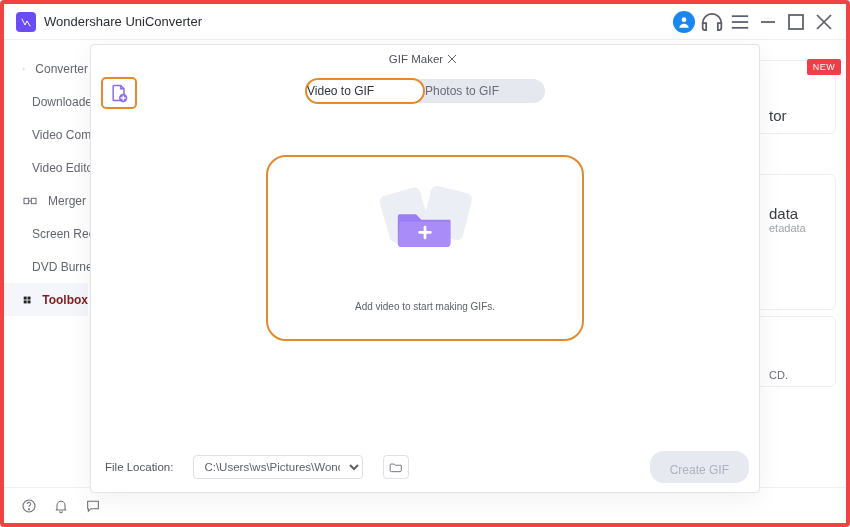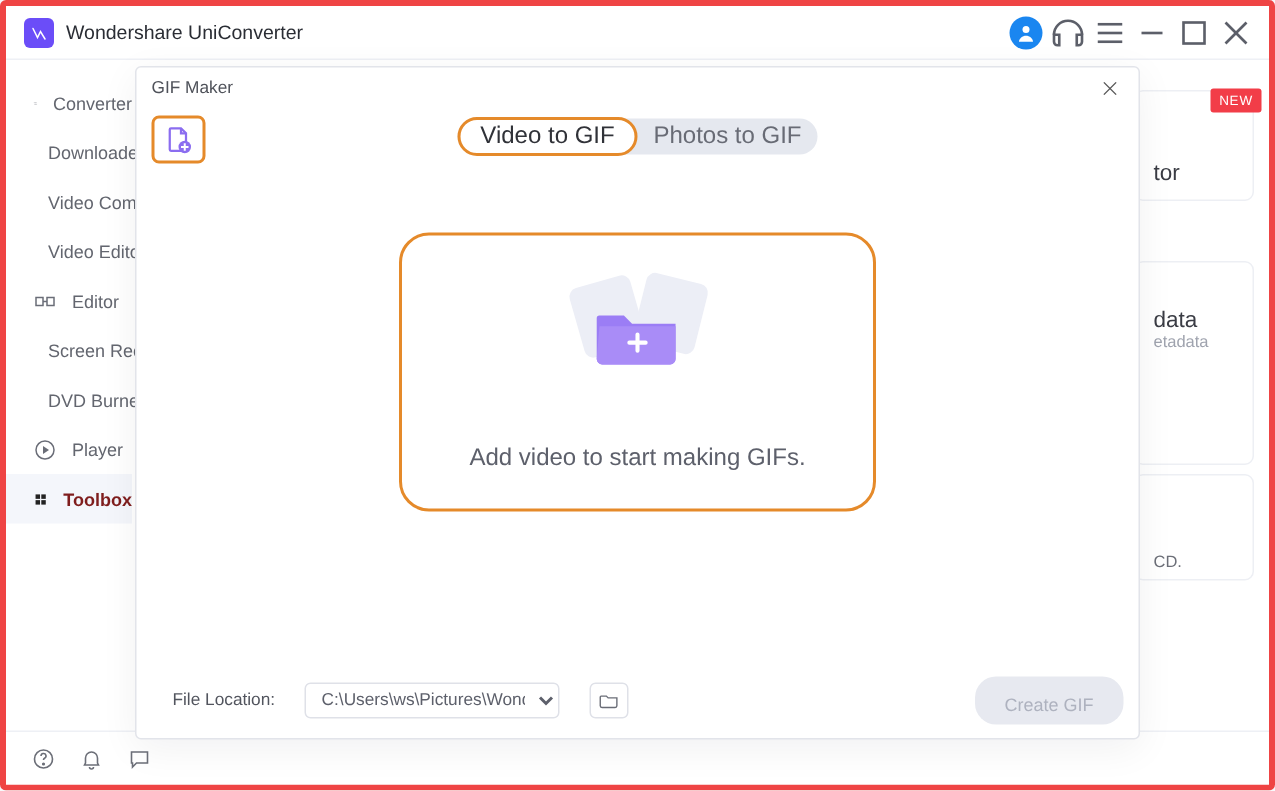--- a/index.html
+++ b/index.html
@@ -41,42 +41,42 @@
   .rfcard{background:#fff;border:1px solid #edeff4;border-radius:6px;position:absolute;right:0;left:-20px;padding:8px 12px}
   .rf1{top:4px;height:74px}
   .rf2{top:118px;height:136px}
   .rf3{top:260px;height:71px}
   .rflab1{font-size:15px;color:#3a3c44}
   .rflab2{font-size:11px;color:#9fa3ae}
   .new-badge{position:absolute;top:-2px;right:-6px;width:34px;height:16px;background:var(--new);border-radius:2px;color:#fff;font-size:9px;font-weight:400;display:flex;align-items:center;justify-content:center;letter-spacing:0.5px}
 
   
   .modal{position:absolute;left:86px;top:40px;right:86px;bottom:30px;background:#fff;border:1px solid #e2e4ea;border-radius:4px;box-shadow:0 6px 26px rgba(20,22,34,.06);z-index:3}
-  .modal .mhead{height:28px;display:flex;align-items:center;justify-content:space-between;padding:0 10px}
+  .modal .mhead{height:28px;display:flex;align-items:center;justify-content:center;padding:0 10px}
   .modal .mtitle{font-size:11.5px;color:#4f525a}
   .modal .mclose{width:18px;height:18px;display:flex;align-items:center;justify-content:center;cursor:pointer}
   .modal .mclose svg{stroke:#555;stroke-width:1.6}
 
   .modal .addbtn{position:absolute;left:10px;top:32px;width:36px;height:32px;border:2px solid var(--orange);border-radius:5px;display:flex;align-items:center;justify-content:center;cursor:pointer}
   .addbtn svg{width:20px;height:20px}
 
   .tabs{position:absolute;top:34px;left:50%;transform:translateX(-50%);display:flex;background:var(--tab-dark);border-radius:14px;height:24px;overflow:visible;}
-  .tab{width:120px;display:flex;align-items:center;justify-content:center;font-size:16px;color:#686b75;border-radius:14px;cursor:pointer}
+  .tab{width:120px;display:flex;align-items:center;justify-content:flex-start;font-size:12px;color:#686b75;border-radius:14px;cursor:pointer}
   .tab.active{background:#fff;color:#303238;border:2px solid var(--orange);height:26px;margin:-1px 0}
   .tab.active .lbl{font-weight:500}
 
   .drop{position:absolute;left:50%;top:110px;transform:translateX(-50%);width:318px;height:186px;border:2px solid var(--orange);border-radius:20px;display:flex;flex-direction:column;align-items:center;justify-content:center;cursor:pointer}
   .drop .foldericon{position:relative;width:110px;height:84px;display:flex;align-items:center;justify-content:center}
   .drop .fghost{position:absolute;width:42px;height:48px;background:#eceef6;border-radius:6px}
   .drop .fghost.g1{left:14px;top:6px;transform:rotate(-16deg)}
   .drop .fghost.g2{right:12px;top:4px;transform:rotate(14deg)}
   .drop .folder{width:58px;height:44px;position:relative;z-index:2}
-  .drop .hint{font-size:16px;color:#5d606b;margin-top:32px}
-
-  .footer{position:absolute;left:24px;right:10px;bottom:10px;height:30px;display:flex;align-items:center;gap:20px}
+  .drop .hint{font-size:10px;color:#5d606b;margin-top:32px}
+
+  .footer{position:absolute;left:14px;right:10px;bottom:10px;height:30px;display:flex;align-items:center;gap:20px}
   .footer .flabel{font-size:11.5px;color:#52555e}
   .footer select{height:24px;font-size:11.5px;color:#5d606b;border:1px solid #dfe1e8;border-radius:4px;background:#fff;padding:0 6px;width:170px}
   .footer .browse{width:26px;height:24px;border:1px solid #dfe1e8;border-radius:4px;display:flex;align-items:center;justify-content:center;cursor:pointer}
   .footer .browse svg{width:14px;height:14px;stroke:#6a6d77;fill:none;stroke-width:1.6}
   .footer .spacer{flex:1}
   .footer .create{height:32px;border:none;border-radius:14px;background:#e7e9f0;color:#aeb2bf;font-size:12px;padding:12px 20px;cursor:not-allowed}
 
   
   .bottombar{position:absolute;left:0;right:0;bottom:0;height:36px;display:flex;align-items:center;gap:6px;padding:0 12px;border-top:1px solid #eef0f5;background:#fff;z-index:2}
   .bottombar .bicon{width:26px;height:26px;display:flex;align-items:center;justify-content:center}
@@ -161,43 +161,36 @@
             <path d="M9 10l6 8M15 10l-6 8"></path>
           </svg>
         <span class="lbl">Video Editor</span>
       </div>
       <div class="side-item">
         <svg viewBox="0 0 24 24">
             <rect x="3" y="8" width="7" height="8"></rect>
             <rect x="14" y="8" width="7" height="8"></rect>
             <line x1="10" y1="12" x2="14" y2="12"></line>
           </svg>
-        <span class="lbl">Editor</span>
+        <span class="lbl">Merger</span>
       </div>
       <div class="side-item">
         <svg viewBox="0 0 24 24">
             <rect x="3" y="5" width="18" height="12" rx="2"></rect>
             <circle cx="12" cy="11" r="2" fill="#6a6d77"></circle>
             <line x1="9" y1="20" x2="15" y2="20"></line>
           </svg>
         <span class="lbl">Screen Recorder</span>
       </div>
       <div class="side-item">
         <svg viewBox="0 0 24 24">
             <circle cx="12" cy="12" r="8"></circle>
             <circle cx="12" cy="12" r="2"></circle>
           </svg>
         <span class="lbl">DVD Burner</span>
-      </div>
-      <div class="side-item">
-        <svg viewBox="0 0 24 24">
-            <circle cx="12" cy="12" r="9"></circle>
-            <path d="M10 8l6 4-6 4z" fill="#6a6d77" stroke="none"></path>
-          </svg>
-        <span class="lbl">Player</span>
       </div>
       <div class="side-item active">
         <svg viewBox="0 0 24 24" style="stroke:none;fill:#222">
             <rect x="4" y="4" width="7" height="7"></rect>
             <rect x="13" y="4" width="7" height="7"></rect>
             <rect x="4" y="13" width="7" height="7"></rect>
             <rect x="13" y="13" width="7" height="7"></rect>
           </svg>
         <span class="lbl">Toolbox</span>
       </div>

